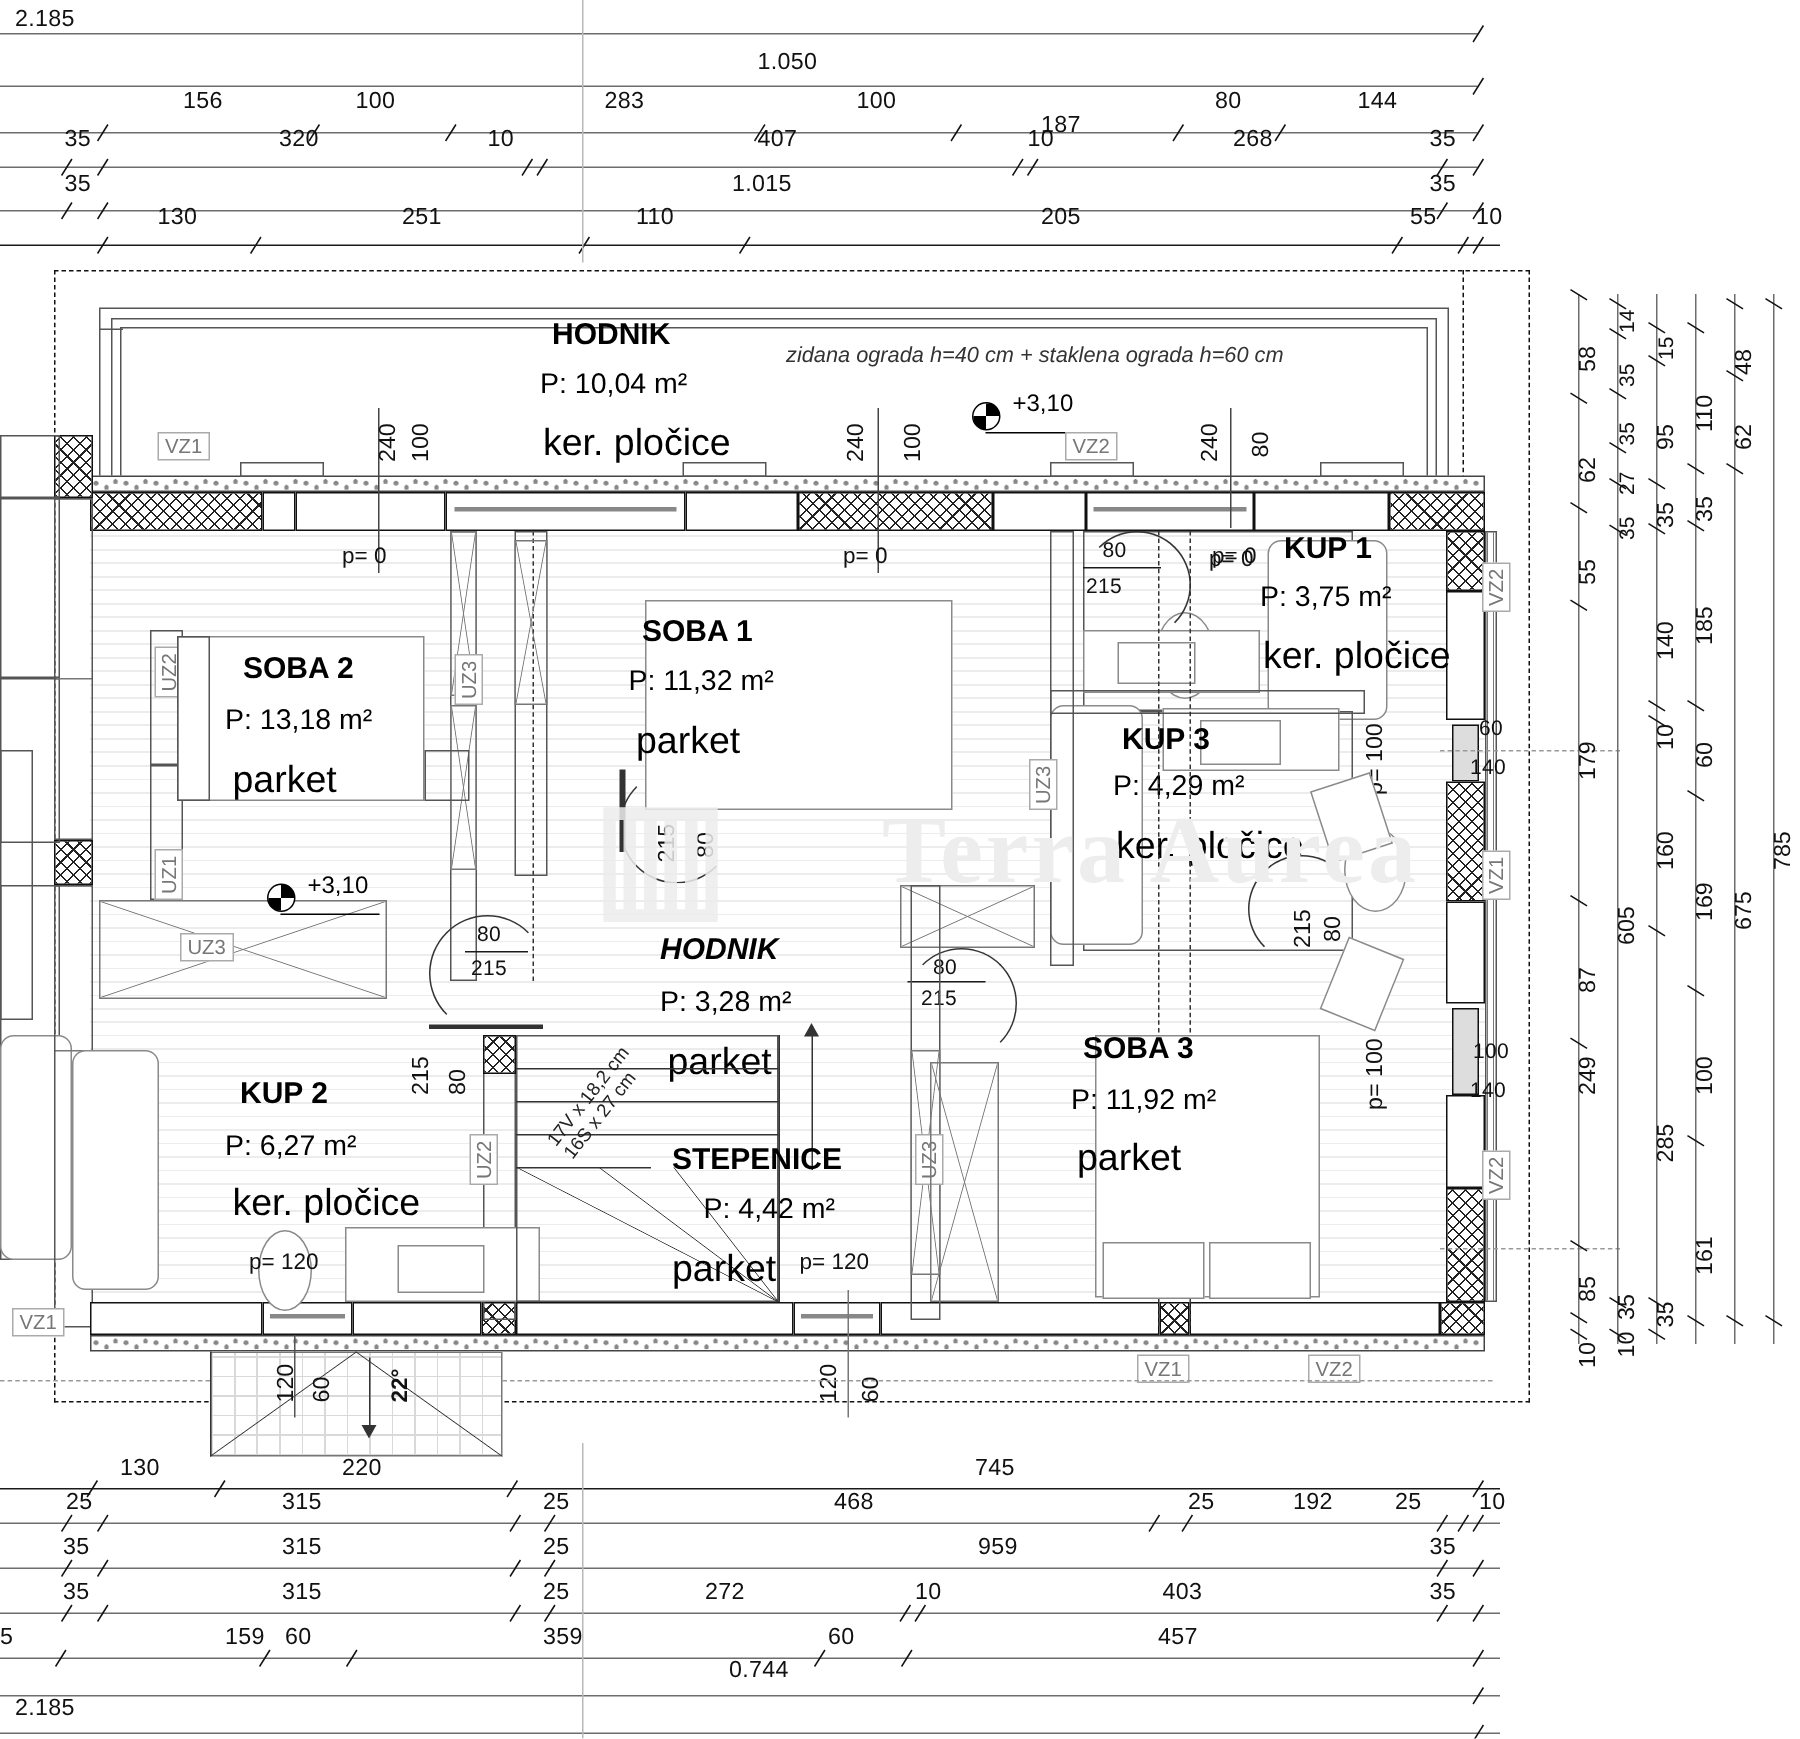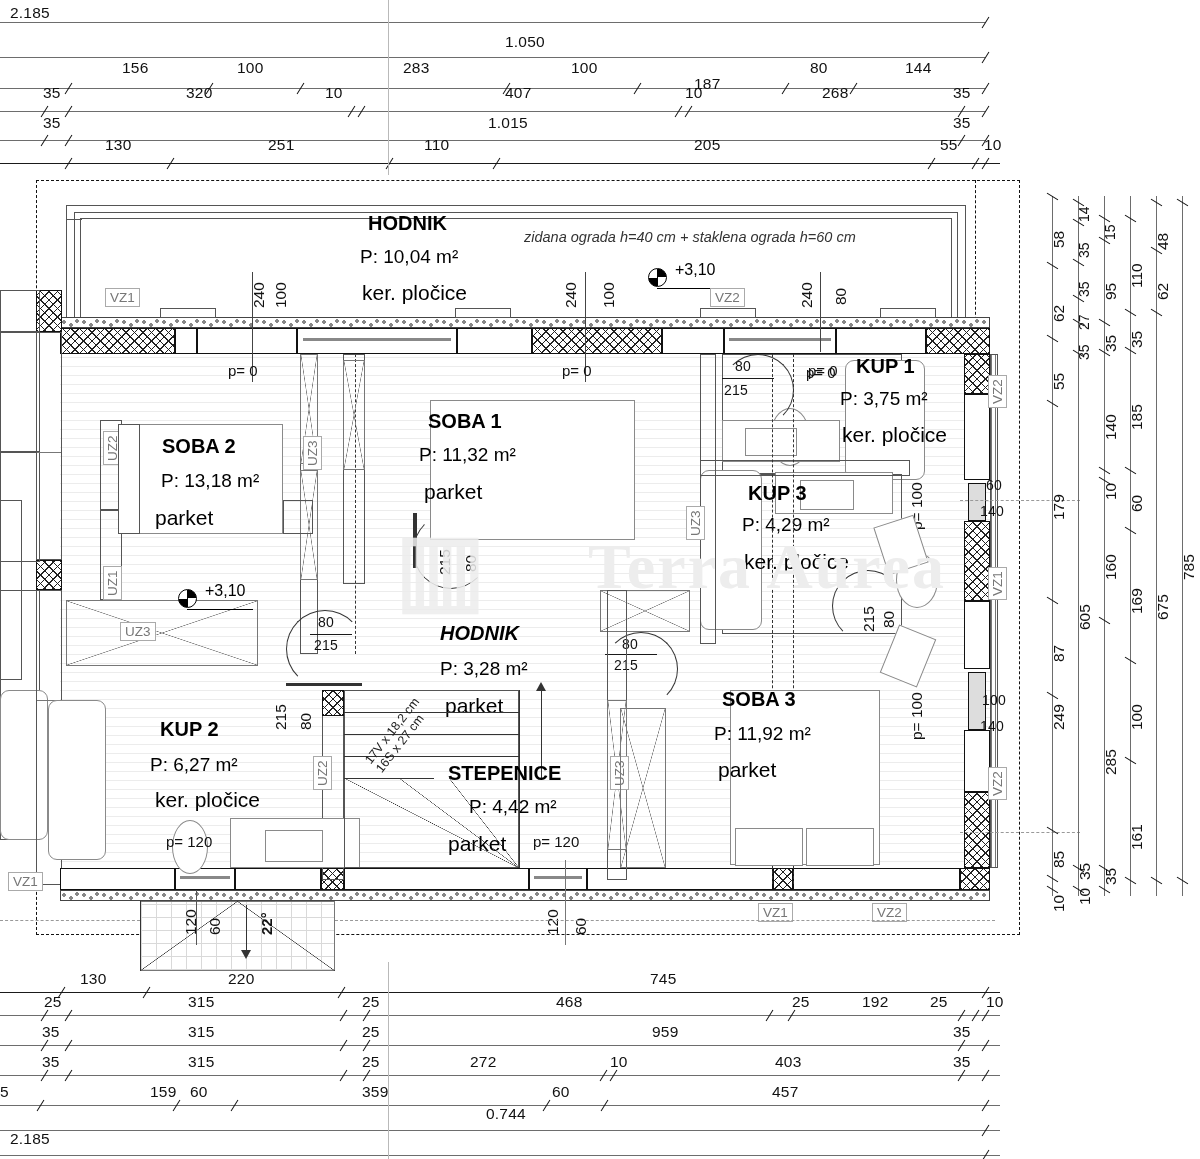--- a/index.html
+++ b/index.html
@@ -39,21 +39,21 @@
   .thin{position:absolute;box-sizing:border-box;border:1px solid #555;background:transparent;}
   .thinline{position:absolute;background:#555;}
   .grayline{position:absolute;background:#b9b9b9;}
   .dash-h{position:absolute;height:0;border-top:1.5px dashed #111;}
   .dash-v{position:absolute;width:0;border-left:1.5px dashed #111;}
   .dashthin-v{position:absolute;width:0;border-left:1.1px dashed #333;}
   .cl-h{position:absolute;height:0;border-top:1px dashed #999;}
   
   .rtitle{position:absolute;font-weight:bold;font-size:20px;white-space:nowrap;color:#000;}
   .rarea{position:absolute;font-size:19px;white-space:nowrap;color:#000;}
-  .rfin{position:absolute;font-size:21px;white-space:nowrap;color:#000;}
+  .rfin{position:absolute;font-size:25px;white-space:nowrap;color:#000;}
   .note{position:absolute;font-size:14.5px;font-style:italic;color:#333;white-space:nowrap;}
   .tag{position:absolute;font-size:13.5px;color:#777;border:1px solid #aaa;
        padding:1px 4px;background:#fff;white-space:nowrap;}
   .vtag{position:absolute;font-size:13.5px;color:#777;border:1px solid #aaa;
        padding:1px 3px;background:#fff;white-space:nowrap;
        transform-origin:0 0;transform:rotate(-90deg);}
   .lvl{position:absolute;font-size:16px;color:#000;white-space:nowrap;}
   .lvlmark{position:absolute;width:17px;height:17px;border-radius:50%;
      border:1.3px solid #000;background:
      conic-gradient(#000 0deg 90deg,#fff 90deg 180deg,#000 180deg 270deg,#fff 270deg 360deg);}
@@ -303,21 +303,21 @@
     <div class="vtag" style="left:103px;top:600px;">UZ1</div>
 
     <div class="furn" style="left:118px;top:424px;width:165px;height:110px;"></div>
     <div class="thin" style="left:118px;top:424px;width:22px;height:110px;"></div>
     <div class="thin" style="left:283px;top:500px;width:30px;height:34px;"></div>
 
     <div class="xbox" style="left:66px;top:600px;width:192px;height:66px;"></div>
     <div class="tag" style="left:120px;top:622px;">UZ3</div>
 
     <div class="rtitle" style="left:162px;top:435px;">SOBA 2</div>
-    <div class="rarea" style="left:161px;top:470px;">P: 13,18 m²</div>
+    <div class="rarea" style="left:150px;top:470px;">P: 13,18 m²</div>
     <div class="rfin" style="left:155px;top:506px;">parket</div>
 
     <div class="lvlmark" style="left:178px;top:589px;"></div>
     <div class="lvlbar" style="left:187px;top:609px;width:66px;"></div>
     <div class="lvl" style="left:205px;top:582px;">+3,10</div>
 
     <div class="furn" style="left:430px;top:400px;width:205px;height:140px;"></div>
     <div class="rtitle" style="left:428px;top:410px;">SOBA 1</div>
     <div class="rarea" style="left:419px;top:444px;">P: 11,32 m²</div>
     <div class="rfin" style="left:424px;top:480px;">parket</div>

